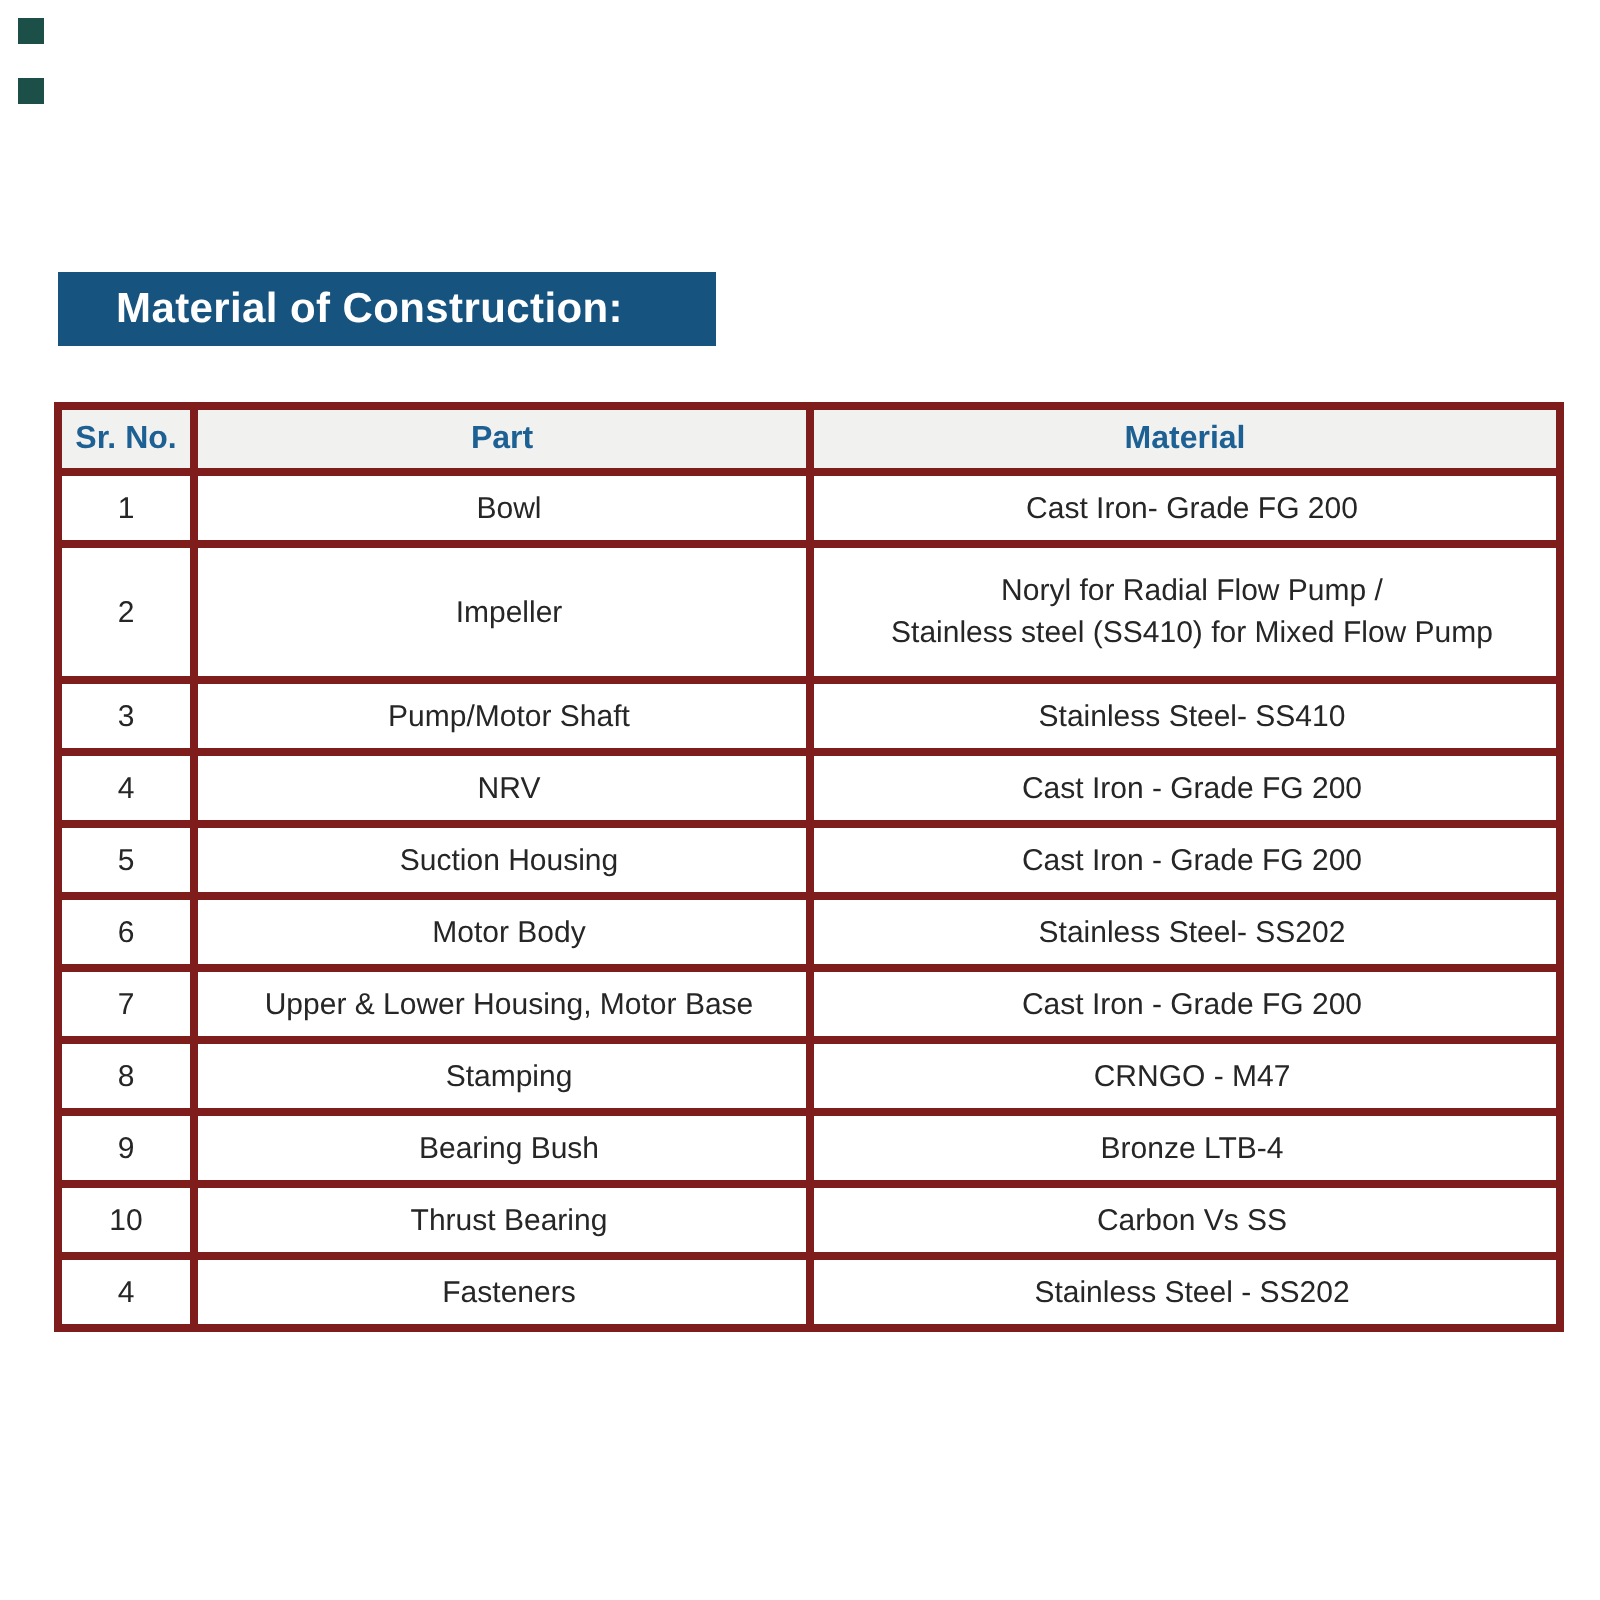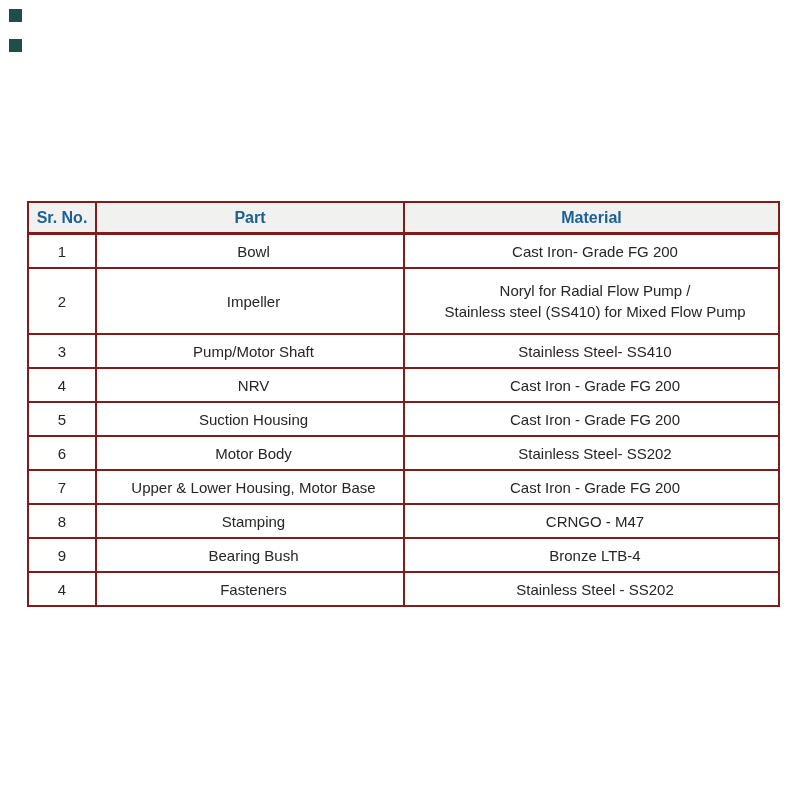--- a/index.html
+++ b/index.html
@@ -46,21 +46,21 @@
     left: 27px;
     top: 201px;
     width: 751px;
     border-collapse: collapse;
     table-layout: fixed;
     font-size: 15px;
     color: #262626;
   }
   table.spec-table th,
   table.spec-table td {
-    border: 2px solid #7f1d1d;
+    border: 4px solid #7f1d1d;
     box-sizing: content-box;
     vertical-align: middle;
   }
   table.spec-table th {
     height: 27px;
     background: #f1f1ef;
     color: #1d6094;
     font-size: 16px;
     font-weight: bold;
     text-align: center;
@@ -83,20 +83,21 @@
   tr.tall td { height: 62px; }
 </style>
 </head>
 <body>
 
 <div class="page">
 
   <div class="corner-square sq1"></div>
   <div class="corner-square sq2"></div>
 
+  <div class="title-banner">Material of Construction:</div>
 
   <table class="spec-table">
     <colgroup>
       <col style="width:68px">
       <col style="width:308px">
       <col style="width:375px">
     </colgroup>
     <thead>
       <tr>
         <th>Sr. No.</th>
@@ -145,20 +146,25 @@
           <td class="sr">8</td>
           <td class="part">Stamping</td>
           <td class="material">CRNGO - M47</td>
         </tr>
         <tr>
           <td class="sr">9</td>
           <td class="part">Bearing Bush</td>
           <td class="material">Bronze LTB-4</td>
         </tr>
         <tr>
+          <td class="sr">10</td>
+          <td class="part">Thrust Bearing</td>
+          <td class="material">Carbon Vs SS</td>
+        </tr>
+        <tr>
           <td class="sr">4</td>
           <td class="part">Fasteners</td>
           <td class="material">Stainless Steel - SS202</td>
         </tr>
       </tbody>
   </table>
 
 </div>
 
 </body></html>

